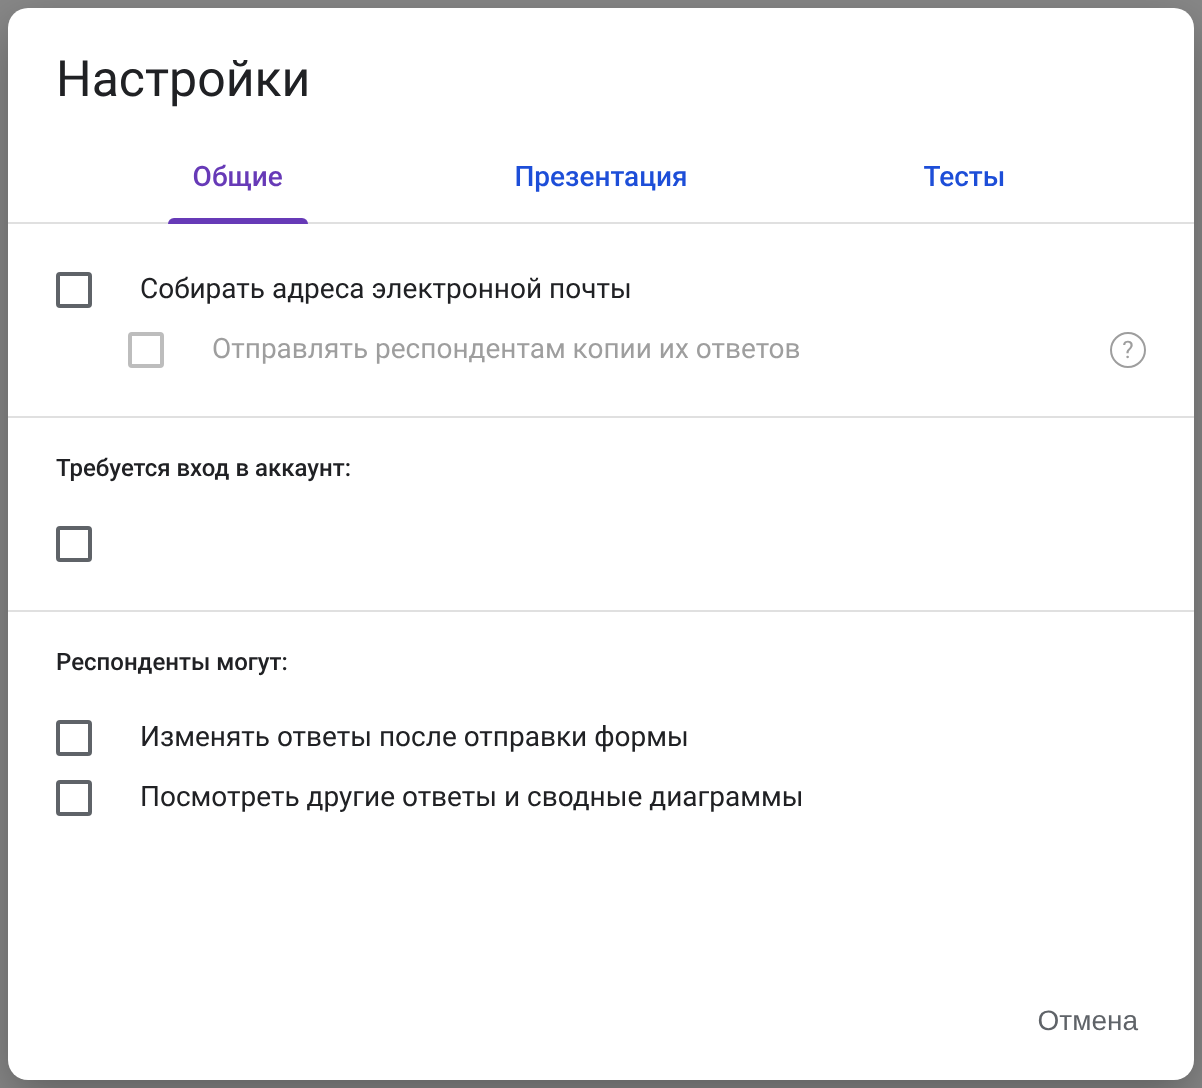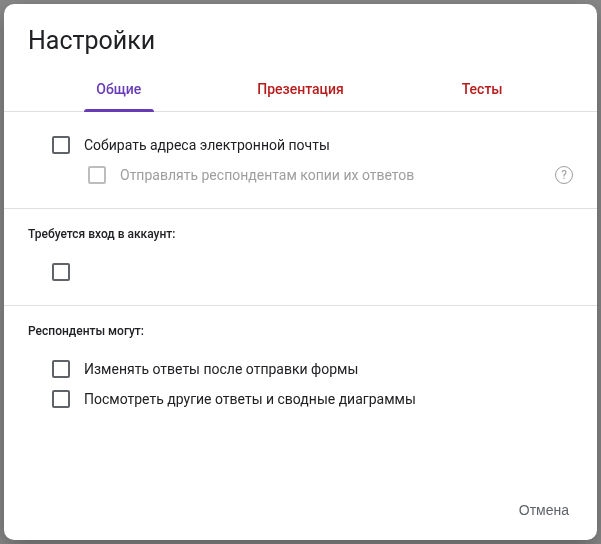--- a/index.html
+++ b/index.html
@@ -31,21 +31,21 @@
   }
   .tabs {
     display: flex;
     border-bottom: 1px solid #e0e0e0;
     padding: 0 24px;
   }
   .tab {
     flex: 1;
     text-align: center;
     font-size: 14px;
-    color: #b91c1c;
+    color: #1d4ed8;
     padding: 12px 0 14px 0;
     cursor: pointer;
     position: relative;
     font-weight: 500;
   }
   .tab.active {
     color: #673ab7;
   }
   .tab.active::after {
     content: "";
@@ -68,23 +68,22 @@
   .section:last-child { border-bottom: none; }
   .section-title {
     font-size: 12px;
     color: #202124;
     font-weight: 500;
     margin-bottom: 16px;
   }
   .row {
     display: flex;
     align-items: center;
-    gap: 14px;
+    gap: 24px;
     padding: 6px 0;
-    margin-left: 24px;
   }
   .row.indent {
     padding-left: 36px;
   }
   .checkbox {
     width: 18px; height: 18px;
     border: 2px solid #5f6368;
     border-radius: 2px;
     flex-shrink: 0;
     cursor: pointer;

